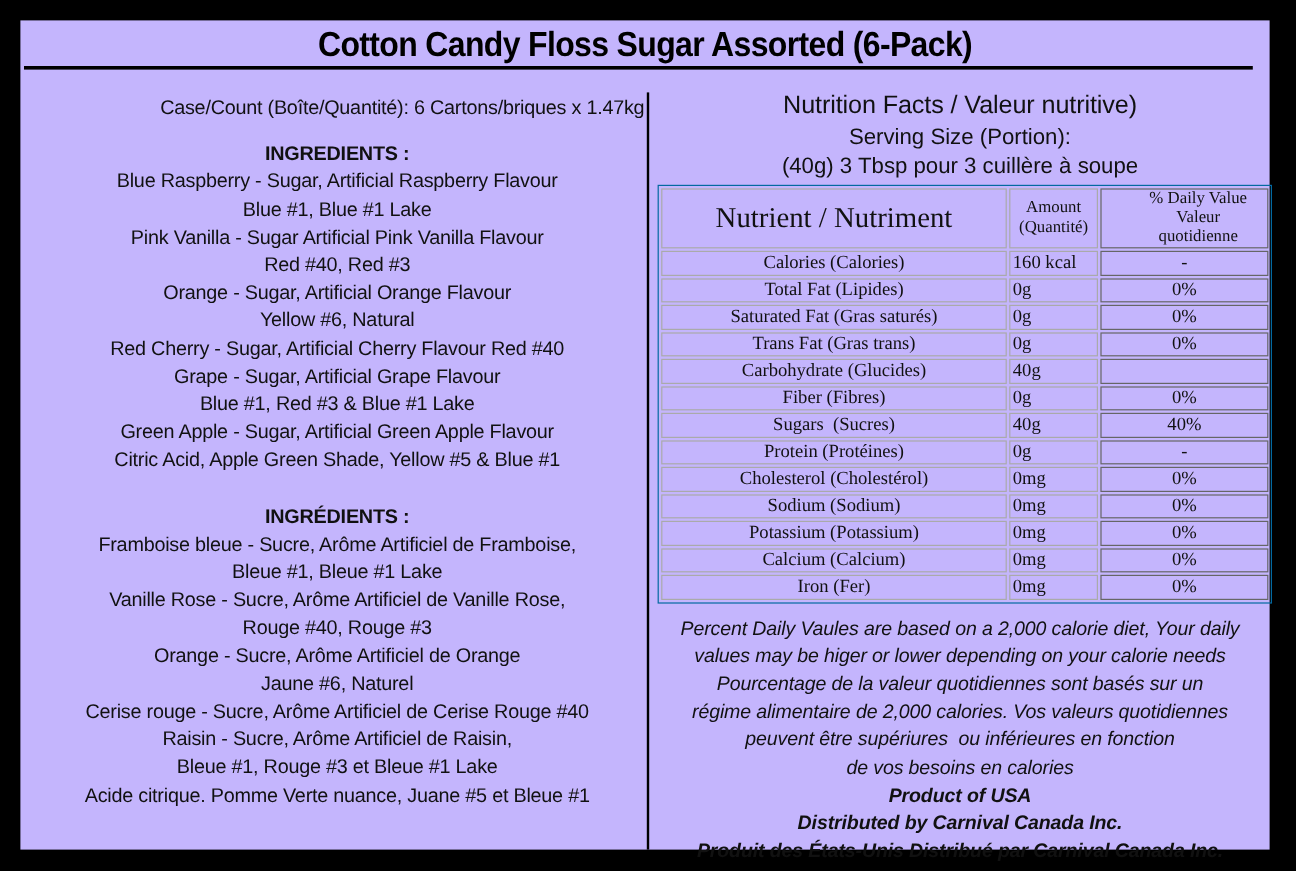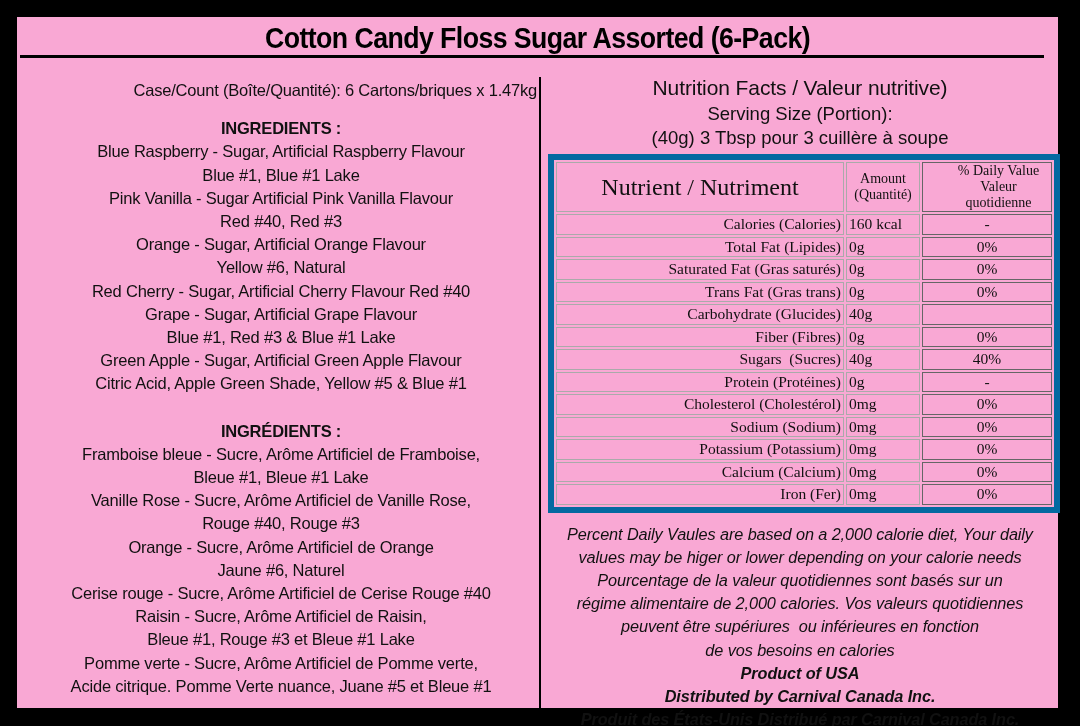--- a/index.html
+++ b/index.html
@@ -2,21 +2,21 @@
 <html><head>
 <meta charset="utf-8">
 <style>
   html, body { margin:0; padding:0; }
   body {
     width:1080px; height:726px; background:#000; position:relative; overflow:hidden;
     font-family:"Liberation Sans", sans-serif; color:#111;
   }
   .frame {
     position:absolute; left:17px; top:17px; width:1041px; height:691px;
-    background:#f9a8d4;
+    background:#c4b5fd;
   }
   .title {
     position:absolute; left:0; right:0; top:5px; text-align:center;
     font-family:"Liberation Sans", sans-serif; font-weight:bold; font-size:29px;
     letter-spacing:-0.6px; transform:scaleX(0.92); color:#000;
   }
   .title-rule {
     position:absolute; left:3px; width:1024px; top:38px; height:3px; background:#000;
   }
   .divider {
@@ -30,28 +30,28 @@
   .left .heading { font-weight:bold; }
   .left .gap { height:24px; }
   .right {
     position:absolute; left:528px; width:510px; top:44px; text-align:center;
   }
   .nf-title { font-weight:normal; font-size:21px; letter-spacing:-0.1px; line-height:28px;margin-top:13px; }
   .serving { font-size:18.5px; line-height:24px; }
   table.nt {
     margin:4px 0 0 3px; width:512px; border-collapse:separate; border-spacing:2px;
     font-family:"Liberation Serif", serif; font-size:15.5px; color:#111;
-    border:6px solid #0369a1;
+    border:1px solid #0369a1;
   }
   table.nt td, table.nt th { border:1px solid #aaa; padding:0 2px; height:18.5px; line-height:18px; }
   table.nt th { font-weight:normal; }
   table.nt th.c1 { font-size:24px; height:48px; width:282px; }
   table.nt th.c2 { font-size:14px; line-height:16px; width:68px; }
   table.nt th.c3 { font-size:14px; line-height:16px; border:1.5px solid #666;padding-left:25px; }
-  table.nt td.n { text-align:right; }
+  table.nt td.n { text-align:center; }
   table.nt td.a { text-align:left; }
   table.nt td.d { text-align:center; border:1.5px solid #666; }
   .foot { margin-top:10px; font-size:16.3px; line-height:23.2px; letter-spacing:-0.1px;font-style:italic; }
   .foot .b { font-weight:bold; }
 </style>
 </head>
 <body>
 
 <div class="frame">
   <div class="title">Cotton Candy Floss Sugar Assorted (6-Pack)</div>
@@ -82,21 +82,20 @@
     <div>
       <div>Framboise bleue - Sucre, Arôme Artificiel de Framboise,</div>
       <div>Bleue #1, Bleue #1 Lake</div>
       <div>Vanille Rose - Sucre, Arôme Artificiel de Vanille Rose,</div>
       <div>Rouge #40, Rouge #3</div>
       <div>Orange - Sucre, Arôme Artificiel de Orange</div>
       <div>Jaune #6, Naturel</div>
       <div>Cerise rouge - Sucre, Arôme Artificiel de Cerise Rouge #40</div>
       <div>Raisin - Sucre, Arôme Artificiel de Raisin,</div>
       <div>Bleue #1, Rouge #3 et Bleue #1 Lake</div>
-      <div>Pomme verte - Sucre, Arôme Artificiel de Pomme verte,</div>
       <div>Acide citrique. Pomme Verte nuance, Juane #5 et Bleue #1</div>
     </div>
   </div>
 
   <div class="right">
     <div class="nf-title">Nutrition Facts / Valeur nutritive)</div>
     <div class="serving">Serving Size (Portion):</div>
     <div class="serving">(40g) 3 Tbsp pour 3 cuillère à soupe</div>
 
     <table class="nt">

